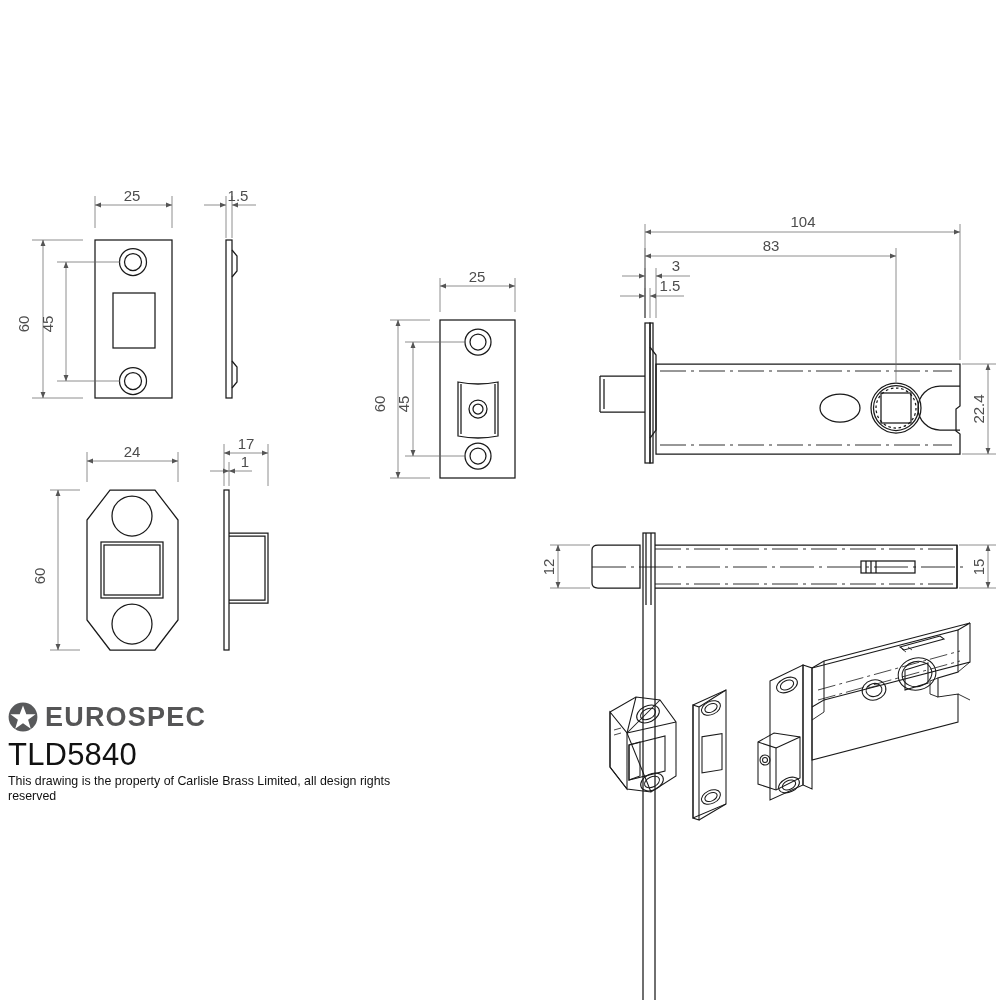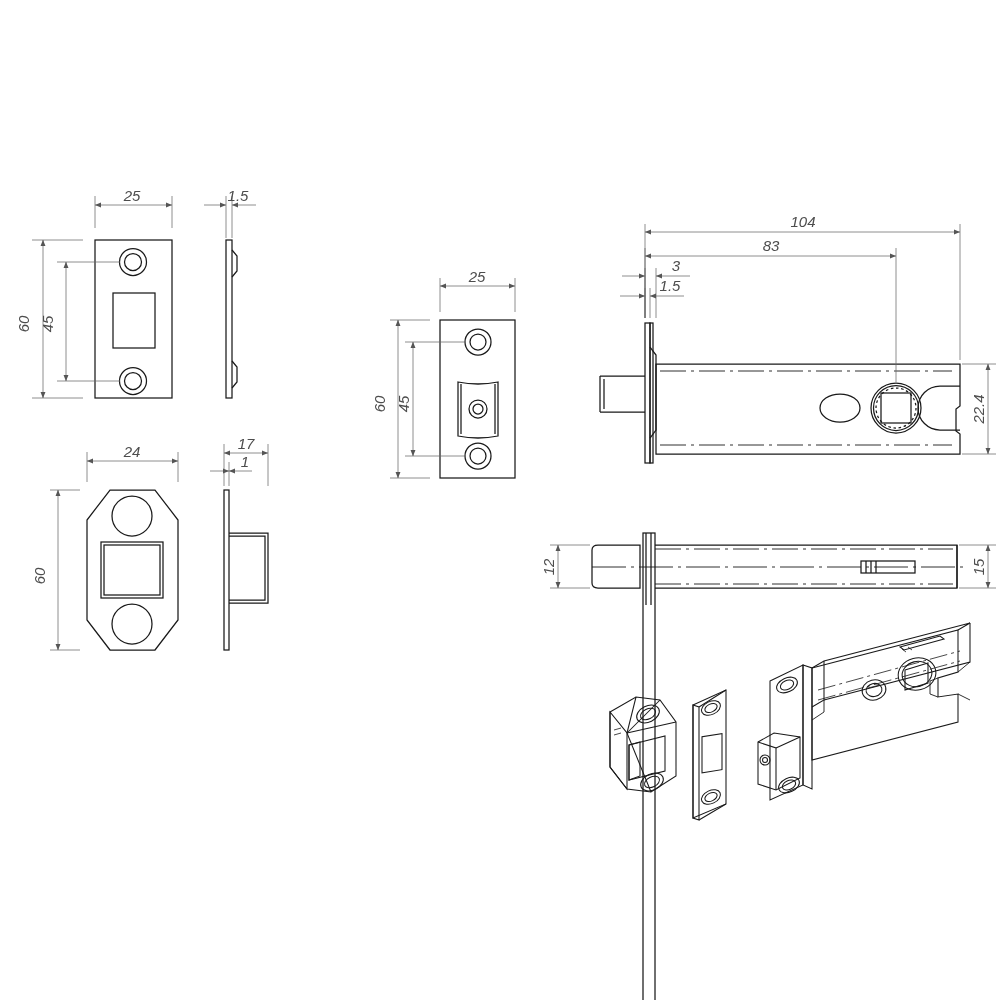--- a/index.html
+++ b/index.html
@@ -1,19 +1,19 @@
 <!DOCTYPE html>
 <html><head>
 <meta charset="utf-8">
 <title>TLD5840 Technical Drawing</title>
 <style>
   html,body{margin:0;padding:0;background:#ffffff;}
   body{width:1000px;height:1000px;position:relative;overflow:hidden;
        font-family:"Liberation Sans",sans-serif;color:#1a1a1a;}
-  #sheet{position:absolute;left:0;top:0;width:1000px;height:1000px;background:#fff;font-style:italic;}
+  #sheet{position:absolute;left:0;top:0;width:1000px;height:1000px;background:#fff;}
   svg.draw{position:absolute;left:0;top:0;width:1000px;height:1000px;}
 
   
   #titleblock{position:absolute;left:8px;top:700px;width:430px;}
   .brandrow{display:flex;align-items:center;gap:7px;height:34px;}
   .brandmark{width:30px;height:30px;flex:0 0 30px;}
   .brandname{font-size:27px;font-weight:bold;letter-spacing:1.2px;color:#555556;
              font-family:"Liberation Sans",sans-serif;line-height:30px;}
   .partno{font-size:31px;color:#111;letter-spacing:0.2px;margin-top:4px;line-height:34px;}
   .rights{font-size:12.4px;color:#111;margin-top:2px;line-height:15px;}
@@ -265,14 +265,25 @@
       <text x="771" y="251">83</text>
       <text x="676" y="271">3</text>
       <text x="670" y="291">1.5</text>
       <text x="984" y="409" transform="rotate(-90 984 409)">22.4</text>
 
       <text x="554" y="567" transform="rotate(-90 554 567)">12</text>
       <text x="984" y="567" transform="rotate(-90 984 567)">15</text>
     </g>
   </svg>
 
+  <div id="titleblock">
+    <div class="brandrow">
+      <svg class="brandmark" viewBox="0 0 100 100">
+        <circle cx="50" cy="50" r="48" fill="#58595b"></circle>
+        <path fill="#ffffff" d="M50 12 L61 41 L92 41 L67 59 L76 89 L50 71 L24 89 L33 59 L8 41 L39 41 Z"></path>
+      </svg>
+      <div class="brandname">EUROSPEC</div>
+    </div>
+    <div class="partno">TLD5840</div>
+    <div class="rights">This drawing is the property of Carlisle Brass Limited, all design rights reserved</div>
+  </div>
 
 </div>
 
 </body></html>

